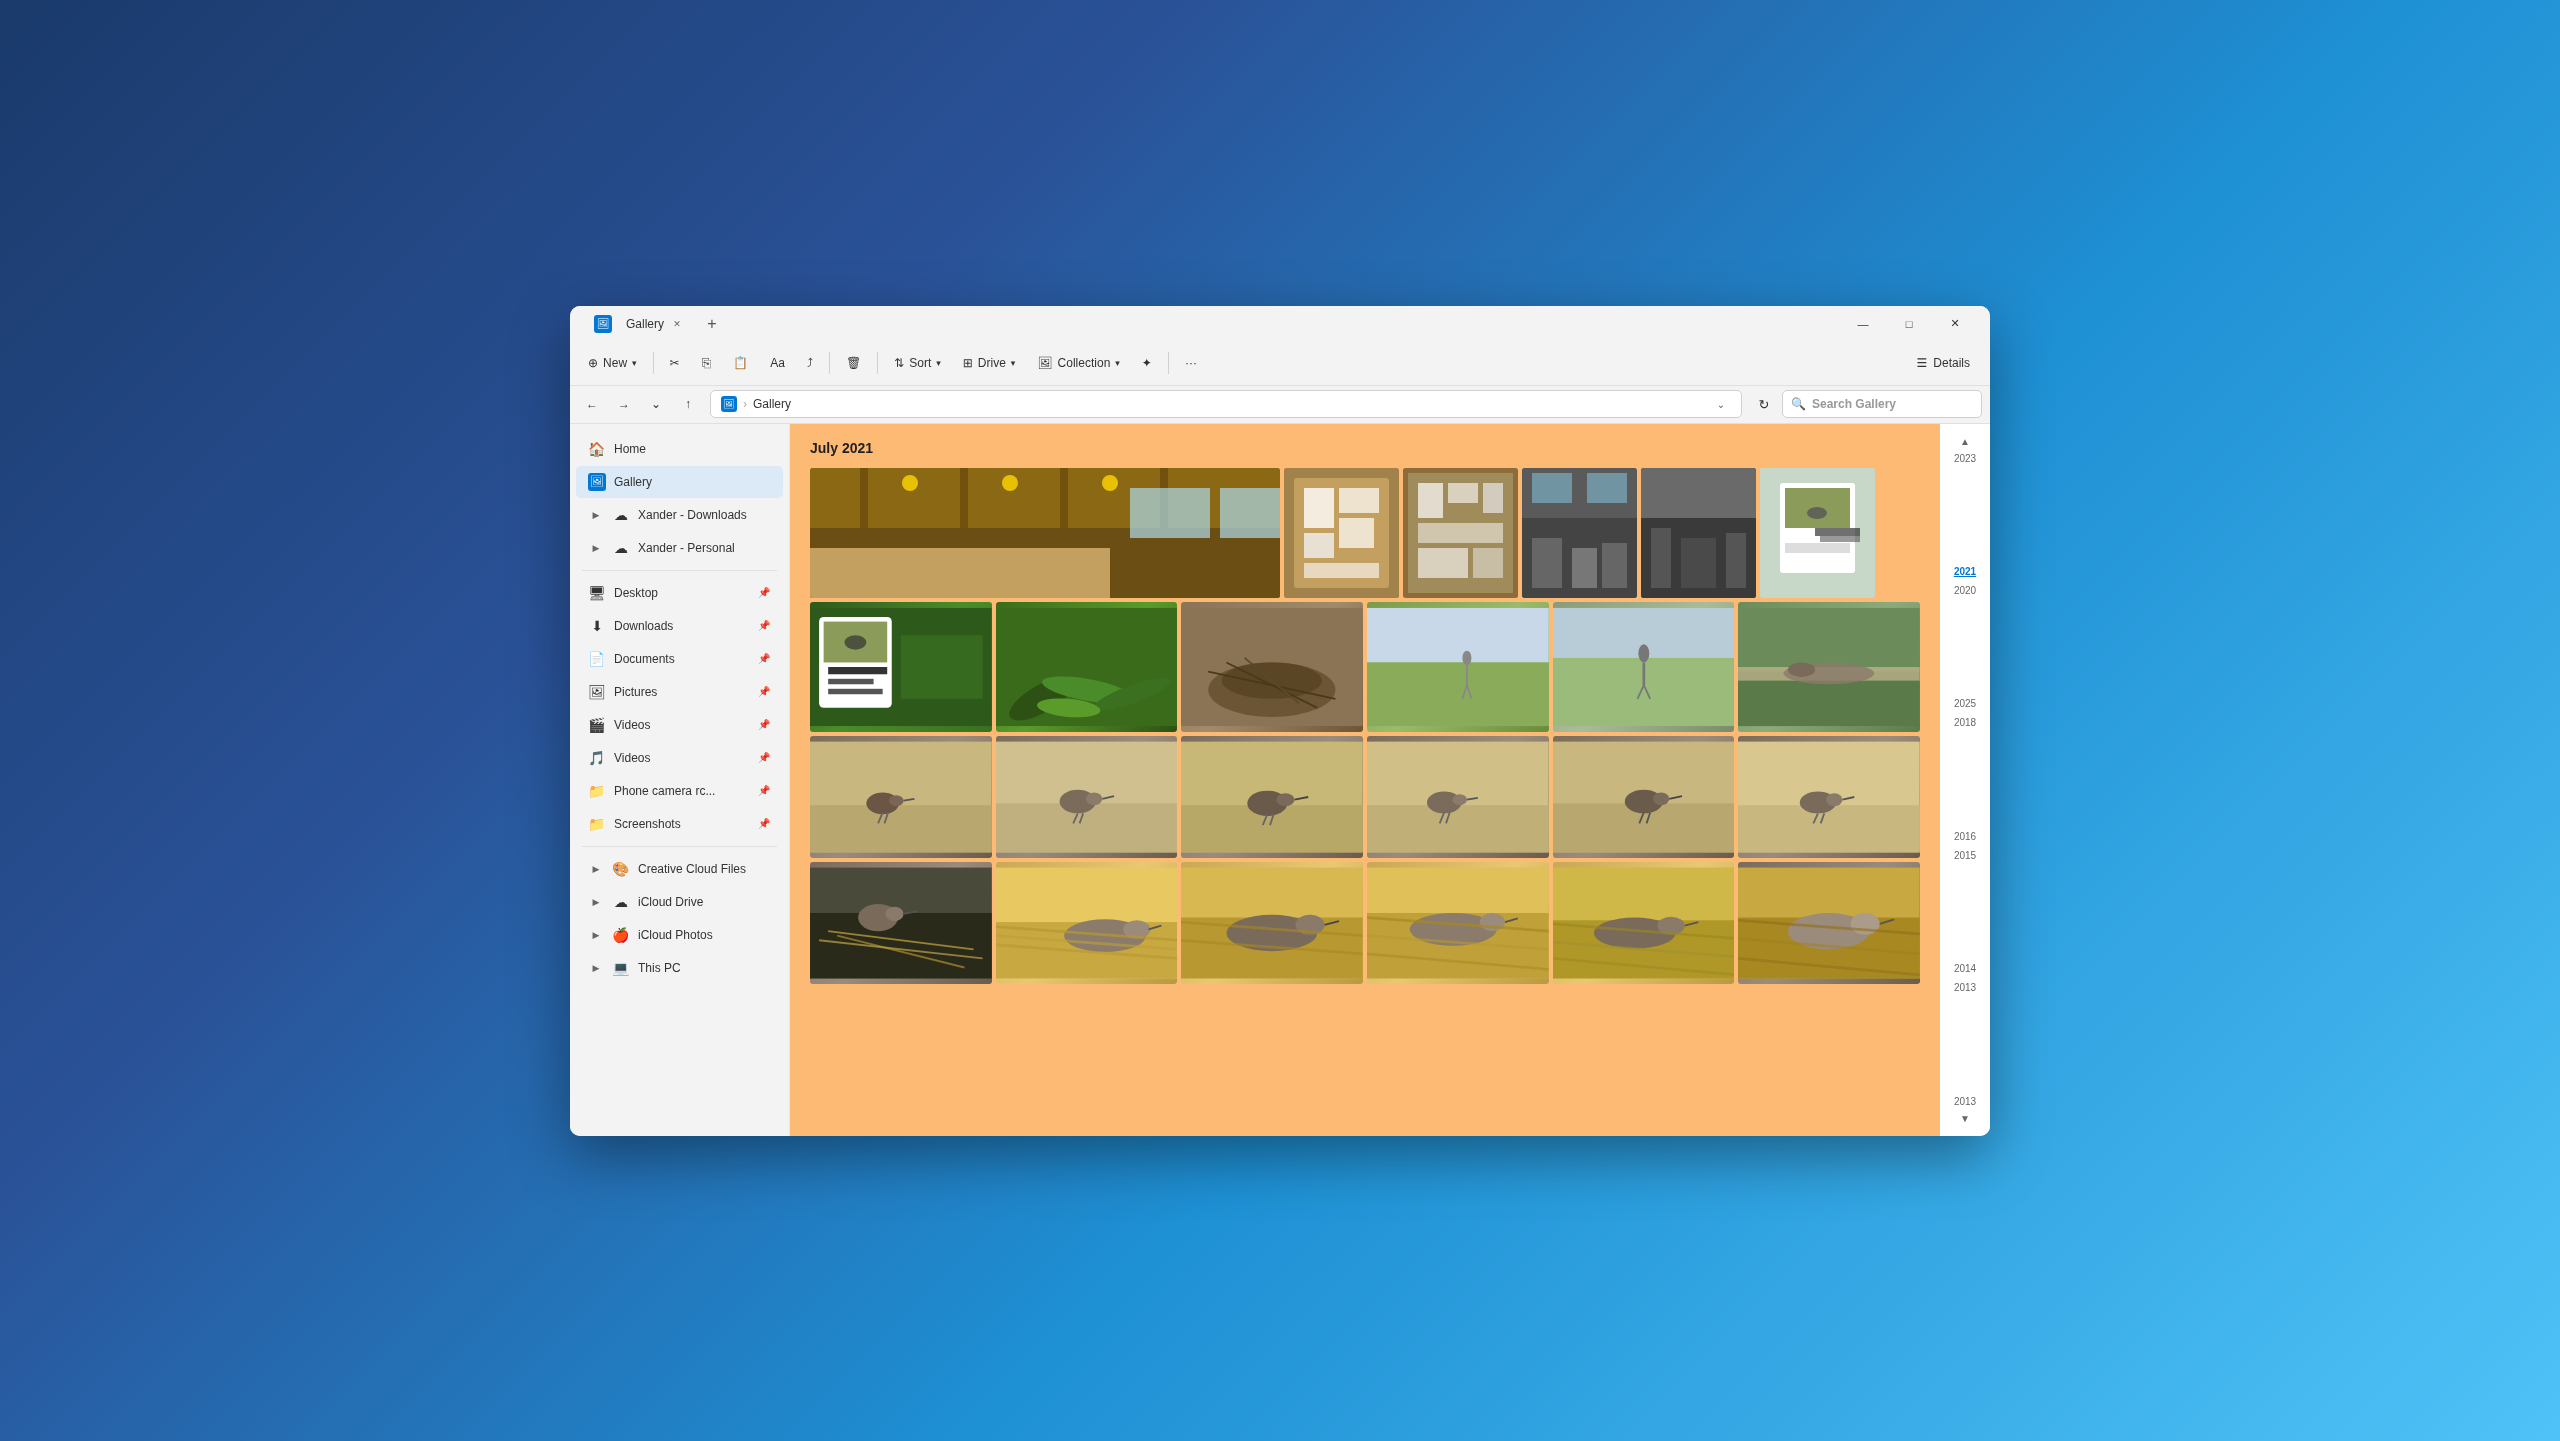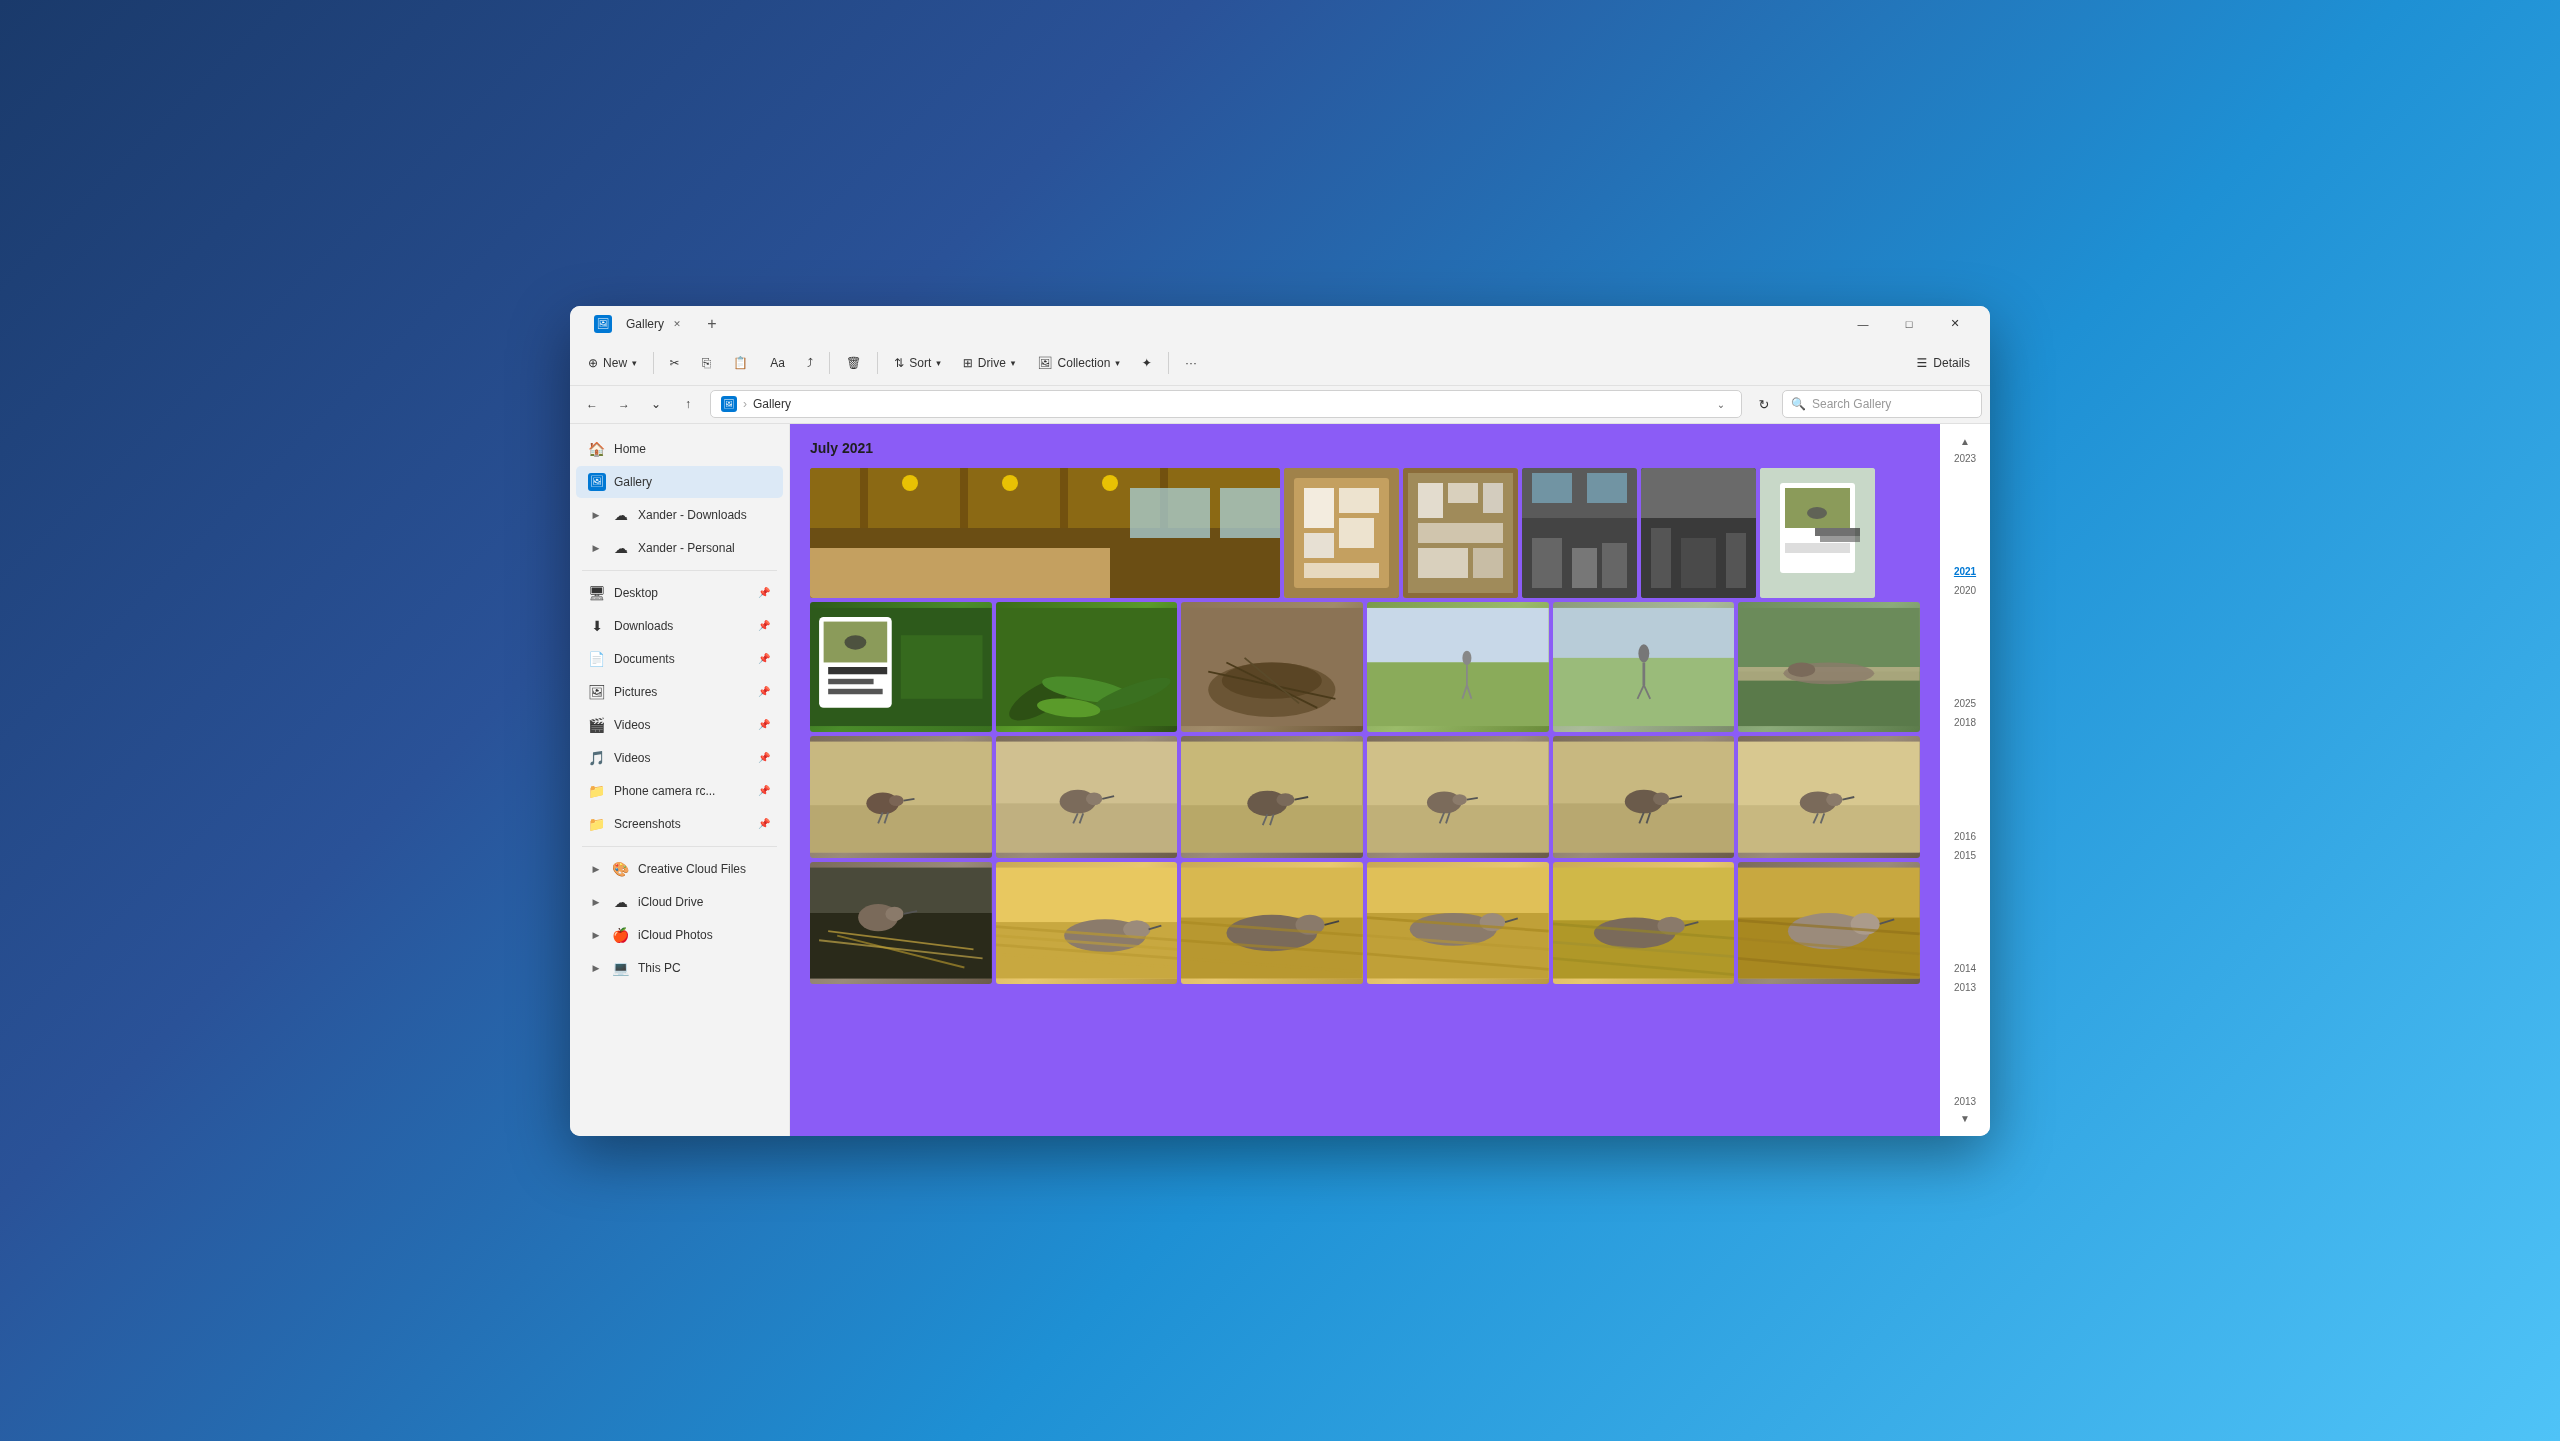--- a/index.html
+++ b/index.html
@@ -255,21 +255,21 @@
     .sidebar-divider {
       height: 1px;
       background: #e0e0e0;
       margin: 6px 12px;
     }
 
     
     .main-content {
       flex: 1;
       overflow-y: auto;
-      background: #8b5cf6;
+      background: #fdba74;
       padding: 16px 20px;
       position: relative;
     }
     .gallery-section-title {
       font-size: 14px;
       font-weight: 600;
       color: #1f1f1f;
       margin-bottom: 12px;
     }
     .photo-grid {
@@ -427,21 +427,21 @@
     <button class="nav-btn">↑</button>
     <div class="address-bar">
       <div class="address-icon">🖼</div>
       <span style="color:#aaa;">›</span>
       <span>Gallery</span>
       <div class="address-chevron">⌄</div>
     </div>
     <button class="nav-refresh">↻</button>
     <div class="search-bar">
       <span>🔍</span>
-      <span style="font-size:12px; color:#999;">Search Gallery</span>
+      <span style="font-size:12px; color:#999;font-weight:bold;">Search Gallery</span>
     </div>
   </div>
 
   <div class="content-area">
 
     <div class="sidebar">
 
       <div class="sidebar-item">
         <div class="sidebar-item-icon">🏠</div>
         <span class="sidebar-item-label">Home</span>

